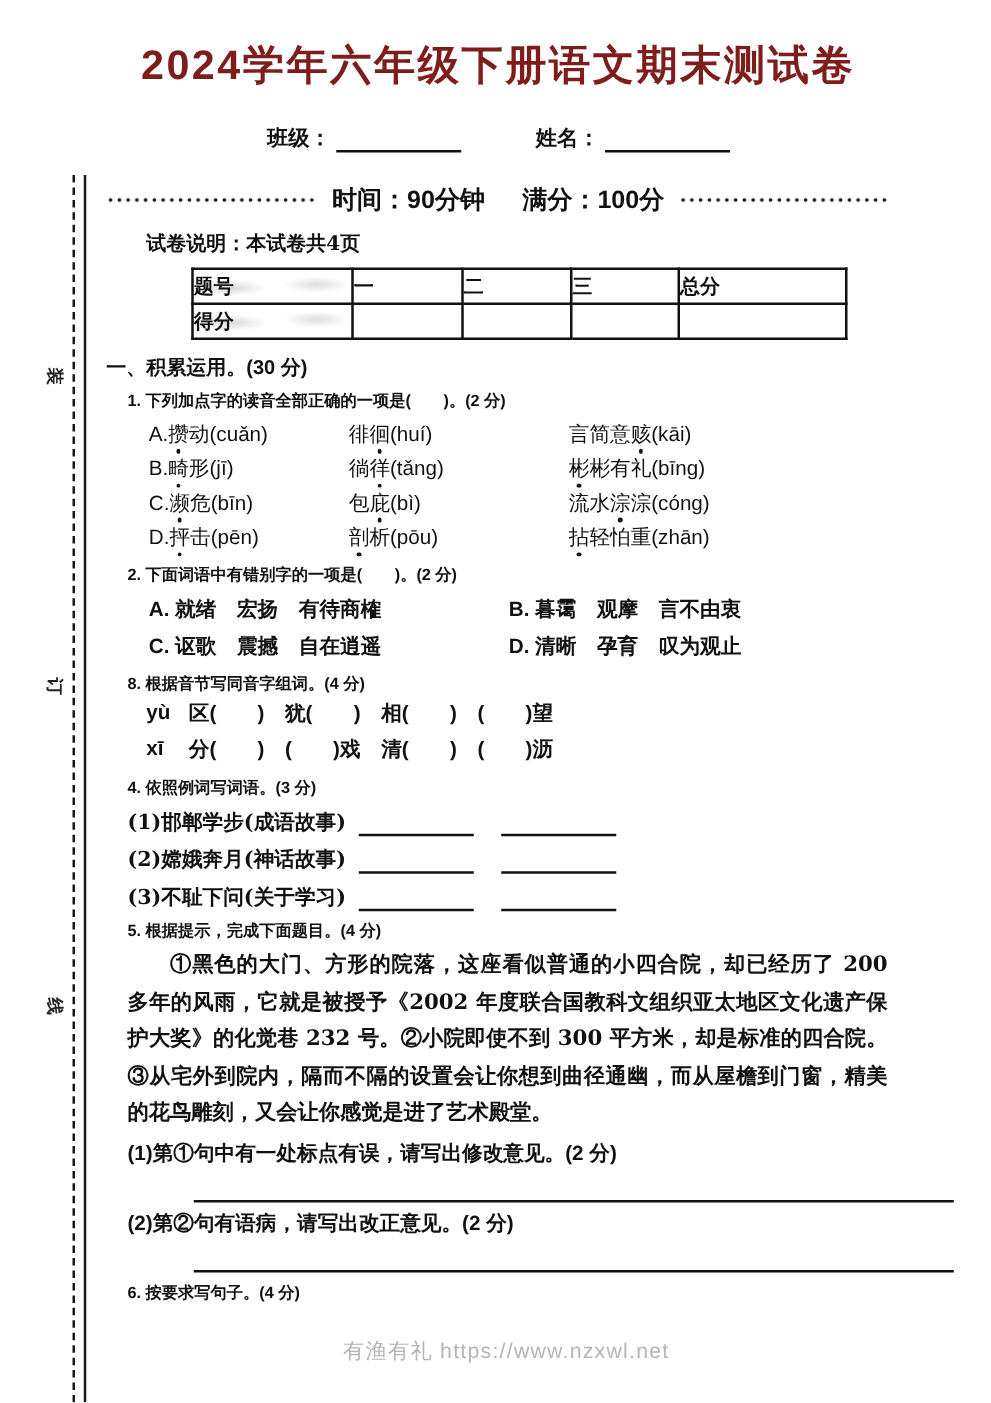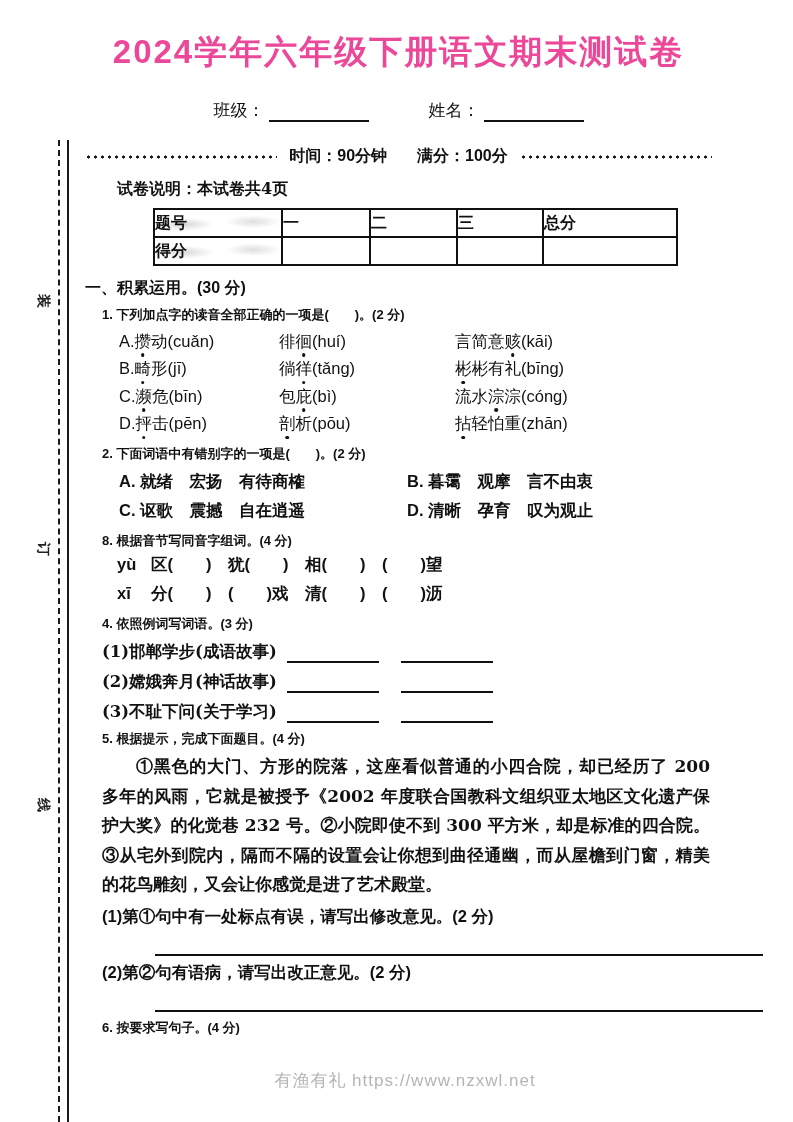--- a/index.html
+++ b/index.html
@@ -26,36 +26,36 @@
   .bind-solid {
     position:absolute; left:67px; top:140px; bottom:0;
     border-left:2.5px solid #1a1a1a;
   }
   
   .content { position:absolute; left:85px; top:0; width:627px; }
   .title {
     margin-top:30px;
     text-align:center;
     font-size:33px; font-weight:700; letter-spacing:2px;
-    color:#ec4899;
+    color:#7f1d1d;
   }
   .id-row {
     margin-top:24px;
     display:flex; justify-content:center; gap:60px;
-    font-size:17px; font-weight:400;
+    font-size:17px; font-weight:700;
   }
   .id-item { display:flex; align-items:flex-end; }
   .blankline {
     display:inline-block; width:100px; border-bottom:2px solid #111;
     height:18px; margin-left:4px;
   }
   .dotrule {
     margin-top:24px;
     display:flex; align-items:center;
-    font-size:16px; font-weight:700;
+    font-size:20px; font-weight:700;
   }
   .dots {
     flex:1; height:4px;
     background-image:radial-gradient(circle, #1b1b1b 1.4px, transparent 1.7px);
     background-size:7px 4px; background-repeat:repeat-x; background-position:left center;
   }
   .dotrule .mid { padding:0 12px; white-space:nowrap; }
   .dotrule .gap { display:inline-block; width:30px; }
   .paper-note {
     margin-top:12px; margin-left:32px;

